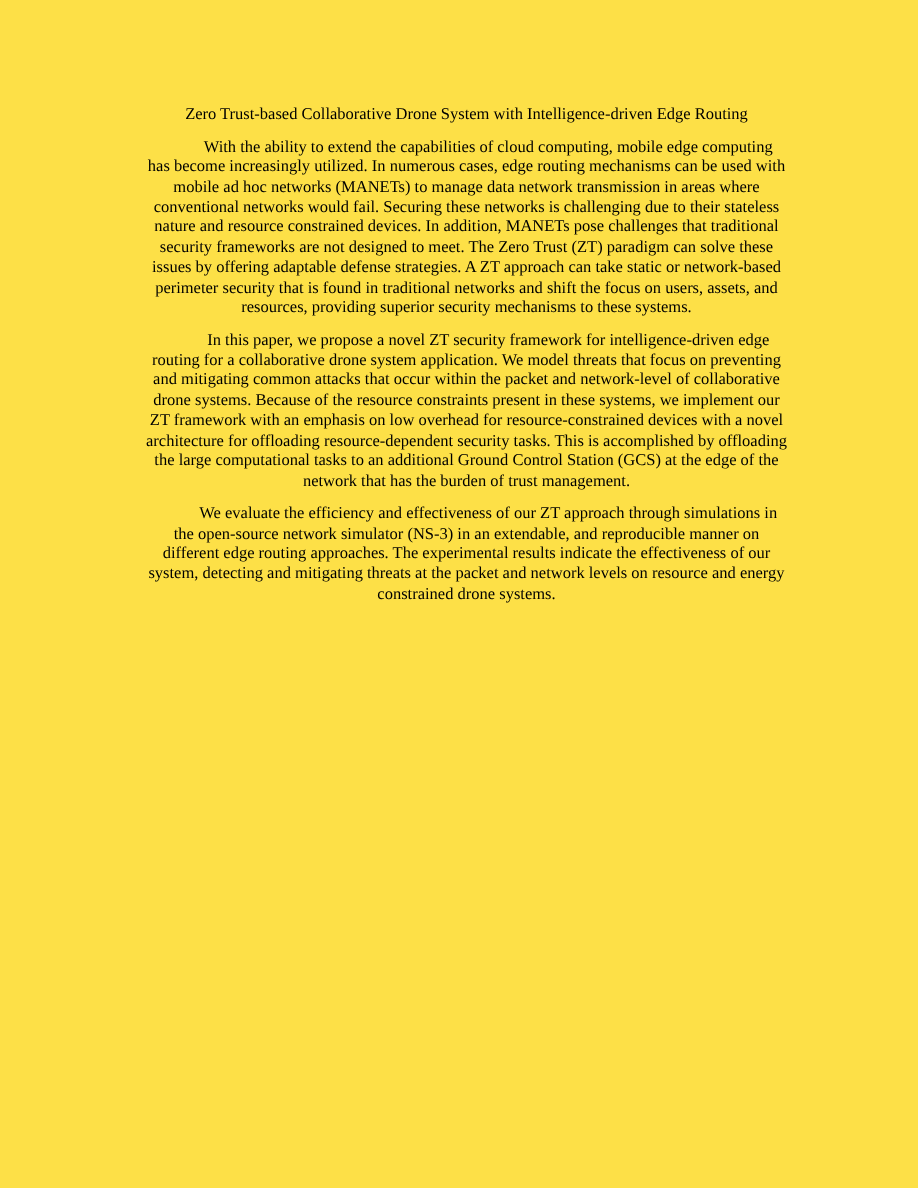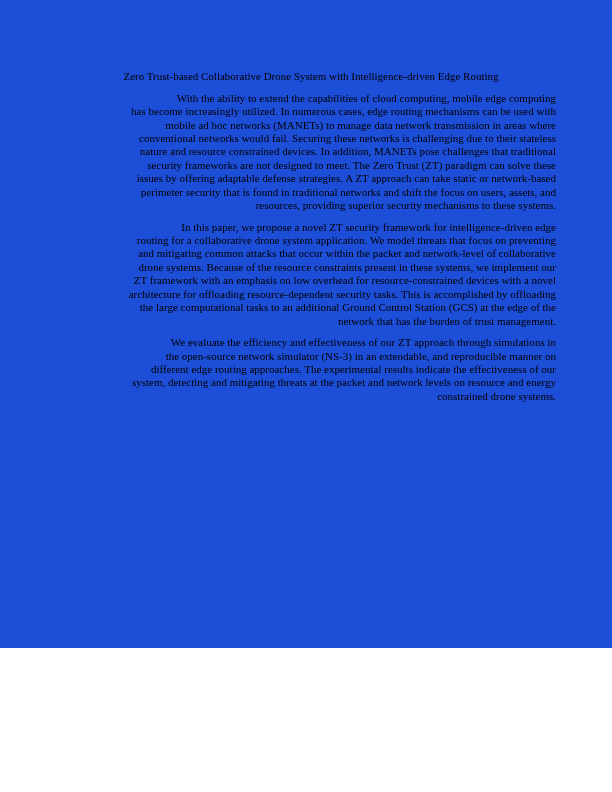--- a/index.html
+++ b/index.html
@@ -3,43 +3,43 @@
 <meta charset="utf-8">
 <style>
   html, body {
     margin: 0;
     padding: 0;
     background: #ffffff;
   }
   .page {
     position: relative;
     width: 612px;
-    height: 648px;
-    background: #1d4ed8;
+    height: 792px;
+    background: #fde047;
     color: #000000;
     font-family: "Liberation Serif", "DejaVu Serif", serif;
     font-size: 11px;
     line-height: 13.4px;
     overflow: hidden;
   }
   .content {
     position: absolute;
     left: 66px;
     top: 70px;
     width: 490px;
   }
   .doc-title {
     text-align: center;
     font-weight: normal;
     font-size: 11px;
     margin: 0 0 8.3px 0;
   }
   .para {
     margin: 0 0 8.3px 0;
-    text-align: right;
+    text-align: center;
     text-indent: 29px;
     white-space: pre-line;
   }
 </style>
 </head>
 <body>
 
 <div class="page">
   <div class="content">
     <h1 class="doc-title">Zero Trust-based Collaborative Drone System with Intelligence-driven Edge Routing</h1>

